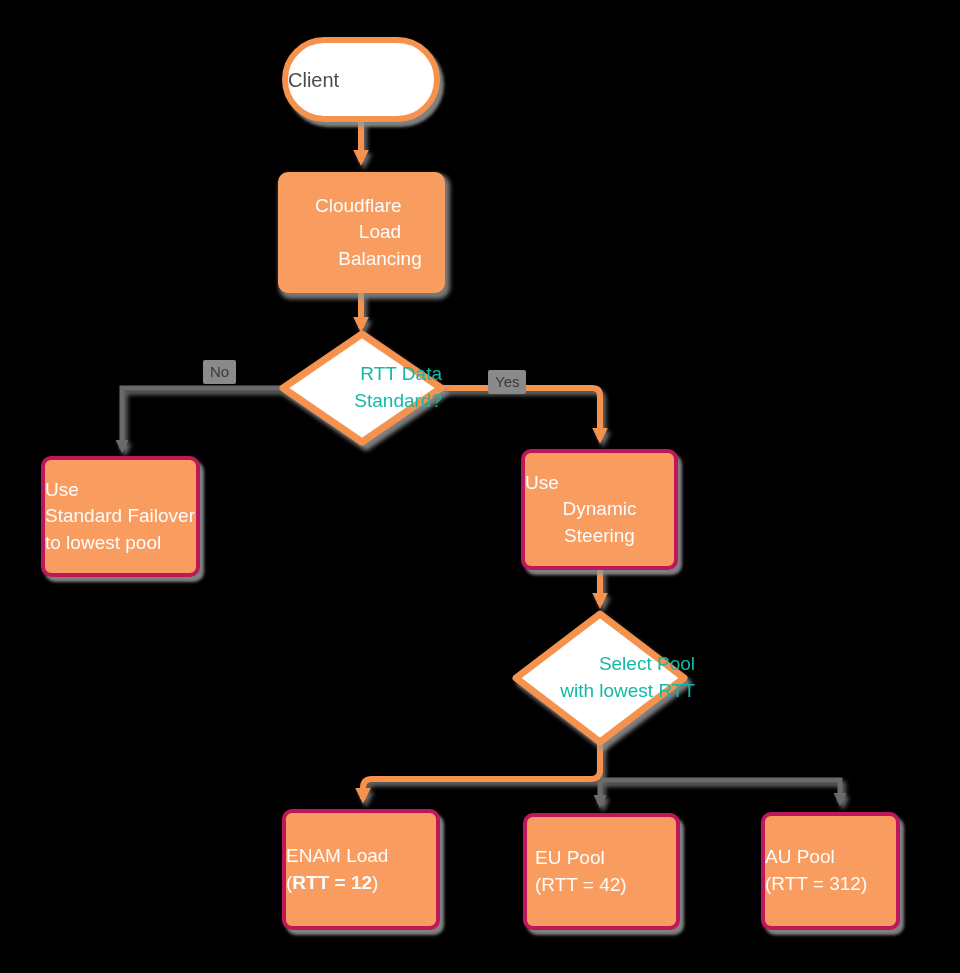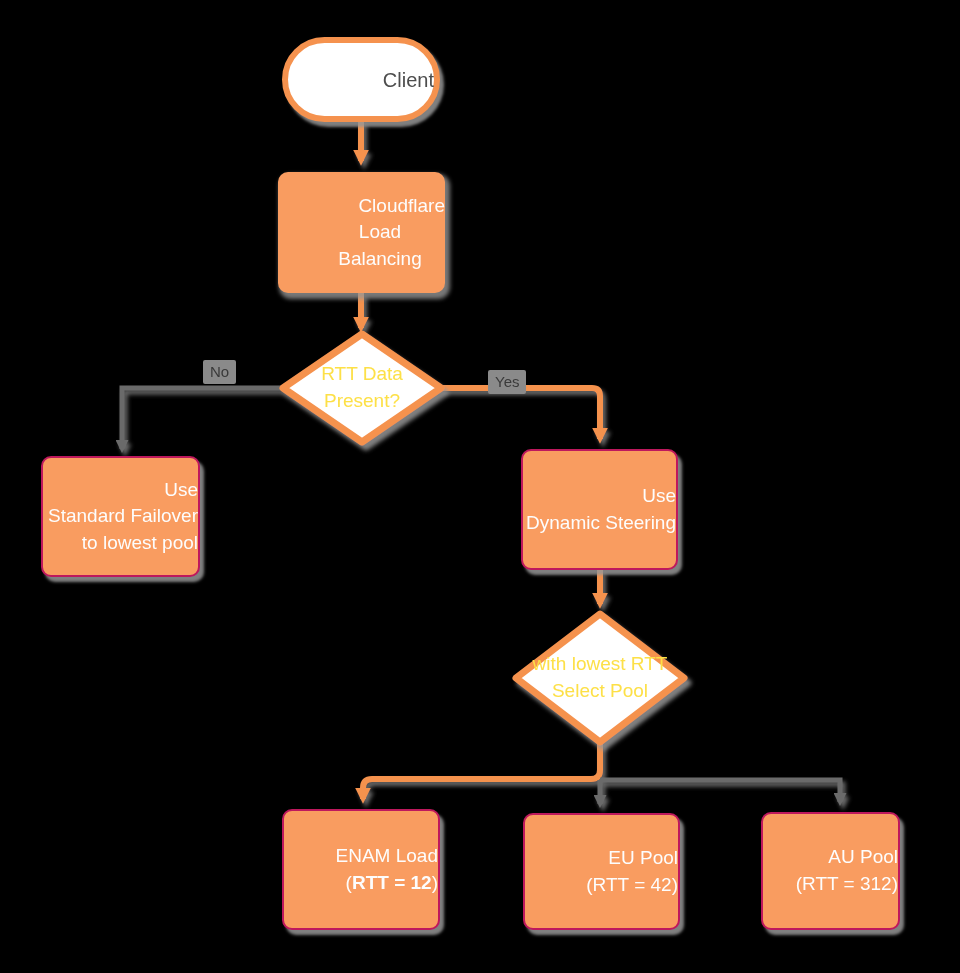--- a/index.html
+++ b/index.html
@@ -3,41 +3,41 @@
 <meta charset="utf-8">
 <style>
   html,body { margin:0; padding:0; background:#000; }
   .canvas {
     position:relative; width:960px; height:973px; background:#000000;
     font-family:"Liberation Sans", sans-serif; overflow:hidden;
   }
   .layer { position:absolute; left:0; top:0; width:960px; height:973px; }
   .node {
     position:absolute; display:flex; flex-direction:column;
-    justify-content:center; align-items:flex-end; text-align:center;
+    justify-content:center; align-items:flex-start; text-align:center;
     box-sizing:border-box; font-size:19px; line-height:1.4;
   }
   .rect {
     background:#F99C60; color:#FDFDFD;
-    border:2px solid #be185d; border-radius:10px;
+    border:4px solid #be185d; border-radius:10px;
     box-shadow:4px 5px 3px rgba(150,150,150,0.85);
   }
   .rect.halo {
     border:none;
     box-shadow:3px 4px 4px 2px rgba(150,150,150,0.8);
     padding-left:37px;
   }
   .stadium {
     background:#FFFFFF; color:#4D4D4D;
     border:6px solid #F5924E; border-radius:46px;
     box-shadow:4px 5px 3px rgba(150,150,150,0.85);
     font-size:20px;
   }
   .dtext {
-    position:absolute; color:#fde047; text-align:center;
+    position:absolute; color:#14b8a6; text-align:right;
     font-size:19px; line-height:1.4;
   }
   .edge-label {
     position:absolute; background:#8A8A8A; color:#3A3A3A;
     font-size:15px; line-height:1.2; padding:3px 7px; border-radius:2px;
   }
   .line { display:block; }
   b { font-weight:bold; }
 </style>
 </head>
@@ -82,48 +82,48 @@
     <span class="line">Client</span>
   </div>
 
   <div class="node rect halo" style="left:278px; top:172px; width:167px; height:121px;">
     <span class="line">Cloudflare</span>
     <span class="line">Load Balancing</span>
   </div>
 
   <div class="dtext" style="left:282px; top:361px; width:160px;">
     <span class="line">RTT Data</span>
-    <span class="line">Present?</span>
+    <span class="line">Standard?</span>
   </div>
 
   <div class="edge-label" style="left:203px; top:360px;">No</div>
   <div class="edge-label" style="left:488px; top:370px;">Yes</div>
 
   <div class="node rect" style="left:41px; top:456px; width:159px; height:121px;">
     <span class="line">Use</span>
     <span class="line">Standard Failover</span>
     <span class="line">to lowest pool</span>
   </div>
 
   <div class="node rect" style="left:521px; top:449px; width:157px; height:121px;">
     <span class="line">Use</span>
     <span class="line">Dynamic Steering</span>
   </div>
 
   <div class="dtext" style="left:505px; top:651px; width:190px;">
+    <span class="line">Select Pool</span>
     <span class="line">with lowest RTT</span>
-    <span class="line">Select Pool</span>
   </div>
 
   <div class="node rect" style="left:282px; top:809px; width:158px; height:121px;">
     <span class="line">ENAM Load</span>
     <span class="line"><span>(</span><b>RTT = 12</b><span>)</span></span>
   </div>
 
-  <div class="node rect" style="left:523px; top:813px; width:157px; height:117px;">
+  <div class="node rect" style="left:523px; top:813px; width:157px; height:117px;padding-left:8px;">
     <span class="line">EU Pool</span>
     <span class="line">(RTT = 42)</span>
   </div>
 
   <div class="node rect" style="left:761px; top:812px; width:139px; height:118px;">
     <span class="line">AU Pool</span>
     <span class="line">(RTT = 312)</span>
   </div>
 
 </div>

